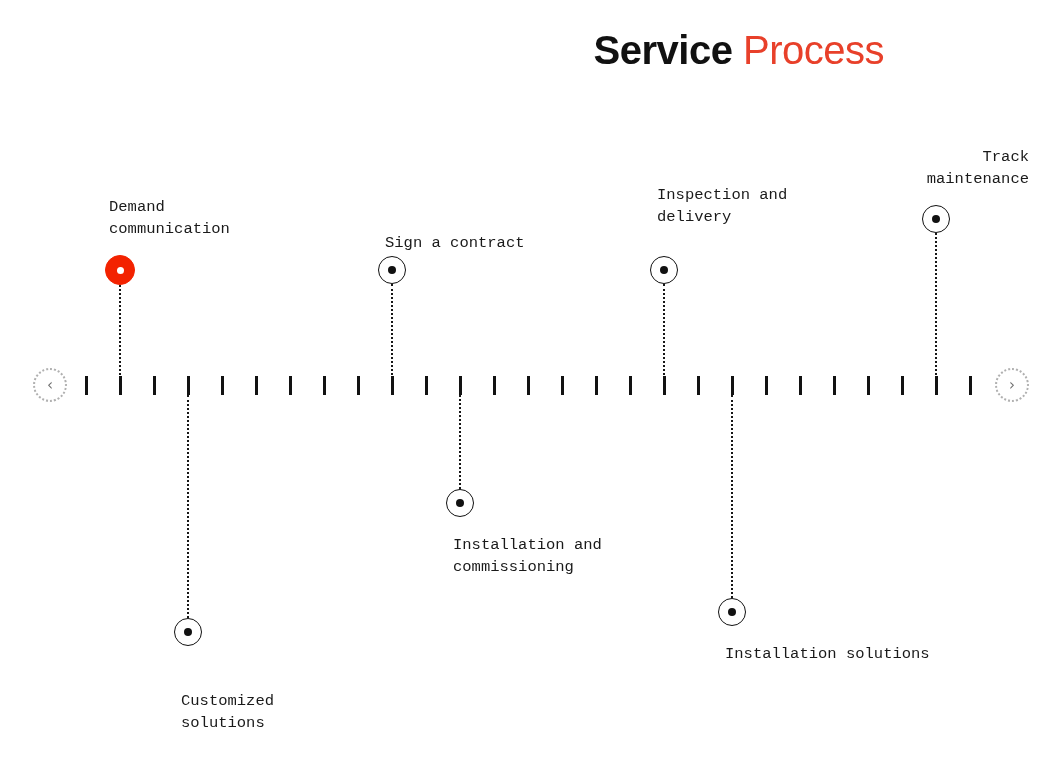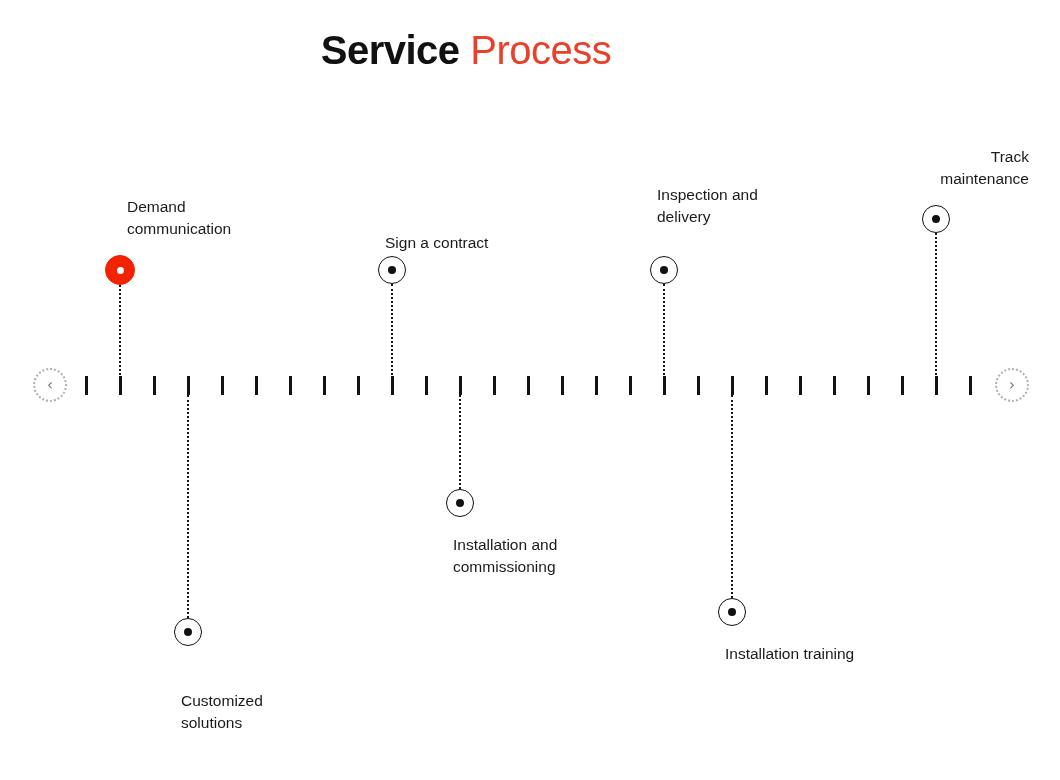--- a/index.html
+++ b/index.html
@@ -20,26 +20,25 @@
     height: 780px;
     background: #ffffff;
   }
 
   
   #title {
     position: absolute;
     left: 0;
     top: 24px;
     width: 884px;
-    text-align: center;
+    text-align: right;
     font-size: 40px;
     line-height: 52px;
     letter-spacing: -0.5px;
     white-space: nowrap;
-    padding-left: 24px;
   }
   #title .t-bold {
     font-weight: 700;
     color: #111111;
   }
   #title .t-light {
     font-weight: 300;
     color: #e8402a;
   }
 
@@ -128,20 +127,21 @@
     margin-top: -3.5px;
   }
 
   
   .label {
     position: absolute;
     font-size: 15.5px;
     line-height: 22px;
     color: #1a1a1a;
     white-space: pre-line;
+    font-family: Liberation Mono, monospace;
   }
   .label.align-left   { text-align: left; }
   .label.align-right  { text-align: right; }
 </style>
 </head>
 <body>
 
 <div id="stage">
 
   <div id="title">
@@ -173,21 +173,21 @@
       <div class="tick" style="left: 798.5px;"></div>
       <div class="tick" style="left: 832.5px;"></div>
       <div class="tick" style="left: 866.5px;"></div>
       <div class="tick" style="left: 900.5px;"></div>
       <div class="tick" style="left: 934.5px;"></div>
       <div class="tick" style="left: 968.5px;"></div>
       <div class="connector" style="left: 119px; top: 285px; height: 90px;"></div>
       <div class="marker accent" style="left: 105px; top: 255px;">
         <div class="dot"></div>
       </div>
-      <div class="label align-left" style="left: 127px; top: 196px; width: 200px;">Demand
+      <div class="label align-left" style="left: 109px; top: 196px; width: 200px;">Demand
 communication</div>
       <div class="connector" style="left: 187px; top: 395px; height: 223px;"></div>
       <div class="marker" style="left: 174px; top: 618px;">
         <div class="dot"></div>
       </div>
       <div class="label align-left" style="left: 181px; top: 690px; width: 200px;">Customized
 solutions</div>
       <div class="connector" style="left: 391px; top: 284px; height: 91px;"></div>
       <div class="marker" style="left: 378px; top: 256px;">
         <div class="dot"></div>
@@ -202,21 +202,21 @@
       <div class="connector" style="left: 663px; top: 284px; height: 91px;"></div>
       <div class="marker" style="left: 650px; top: 256px;">
         <div class="dot"></div>
       </div>
       <div class="label align-left" style="left: 657px; top: 184px; width: 200px;">Inspection and
 delivery</div>
       <div class="connector" style="left: 731px; top: 395px; height: 203px;"></div>
       <div class="marker" style="left: 718px; top: 598px;">
         <div class="dot"></div>
       </div>
-      <div class="label align-left" style="left: 725px; top: 643px; width: 220px;">Installation training</div>
+      <div class="label align-left" style="left: 725px; top: 643px; width: 220px;">Installation solutions</div>
       <div class="connector" style="left: 935px; top: 233px; height: 142px;"></div>
       <div class="marker" style="left: 922px; top: 205px;">
         <div class="dot"></div>
       </div>
       <div class="label align-right" style="left: 829px; top: 146px; width: 200px;">Track
 maintenance</div>
     </div>
 
   <div id="endcap-left" class="endcap">
     <span class="chev">‹</span>

